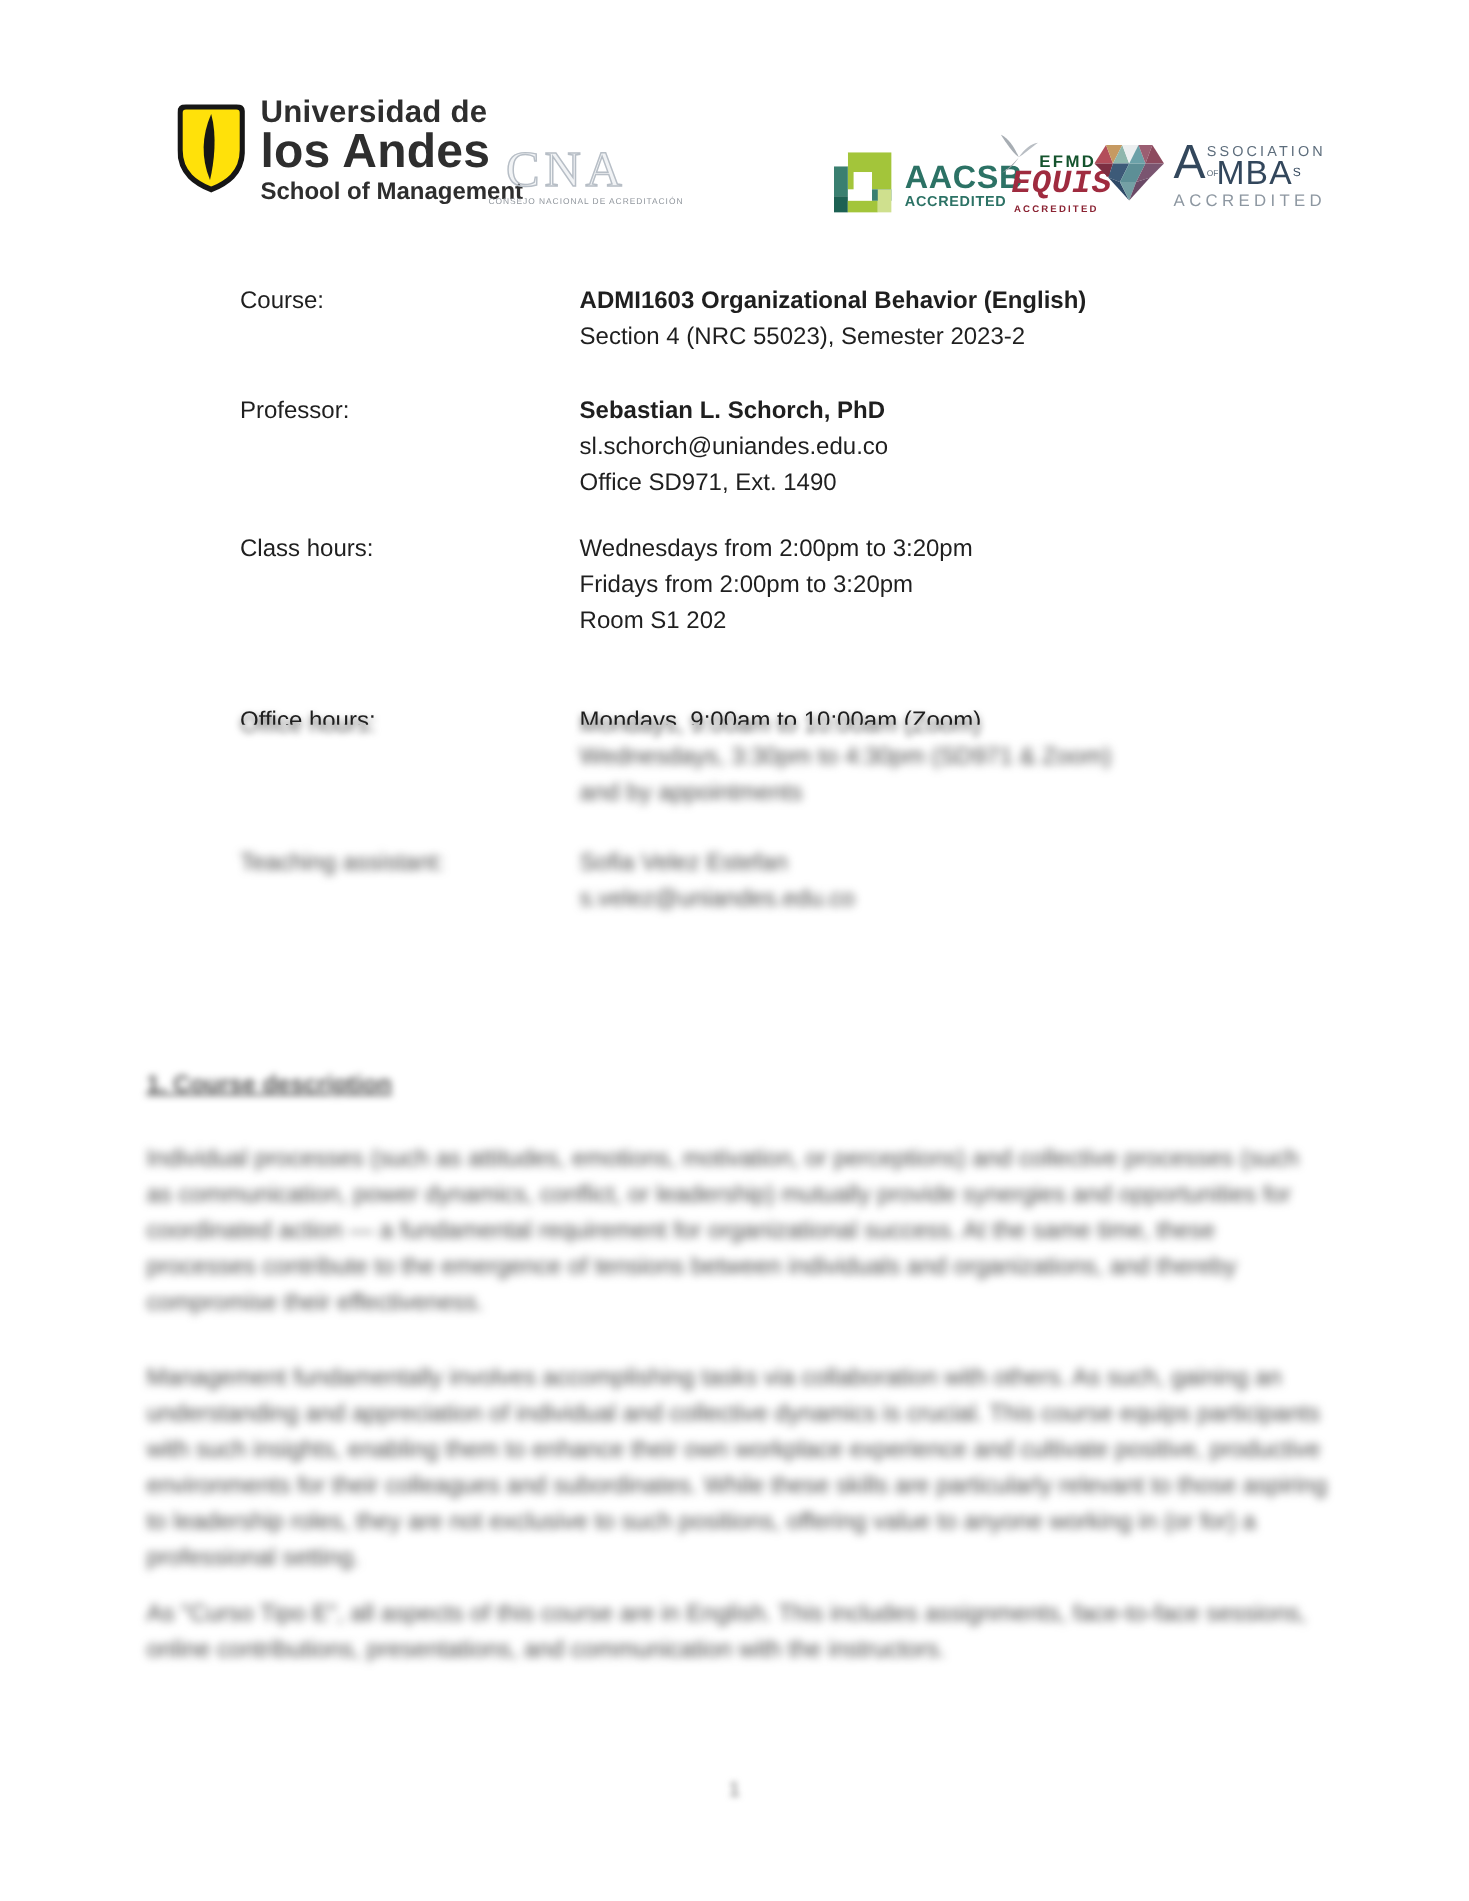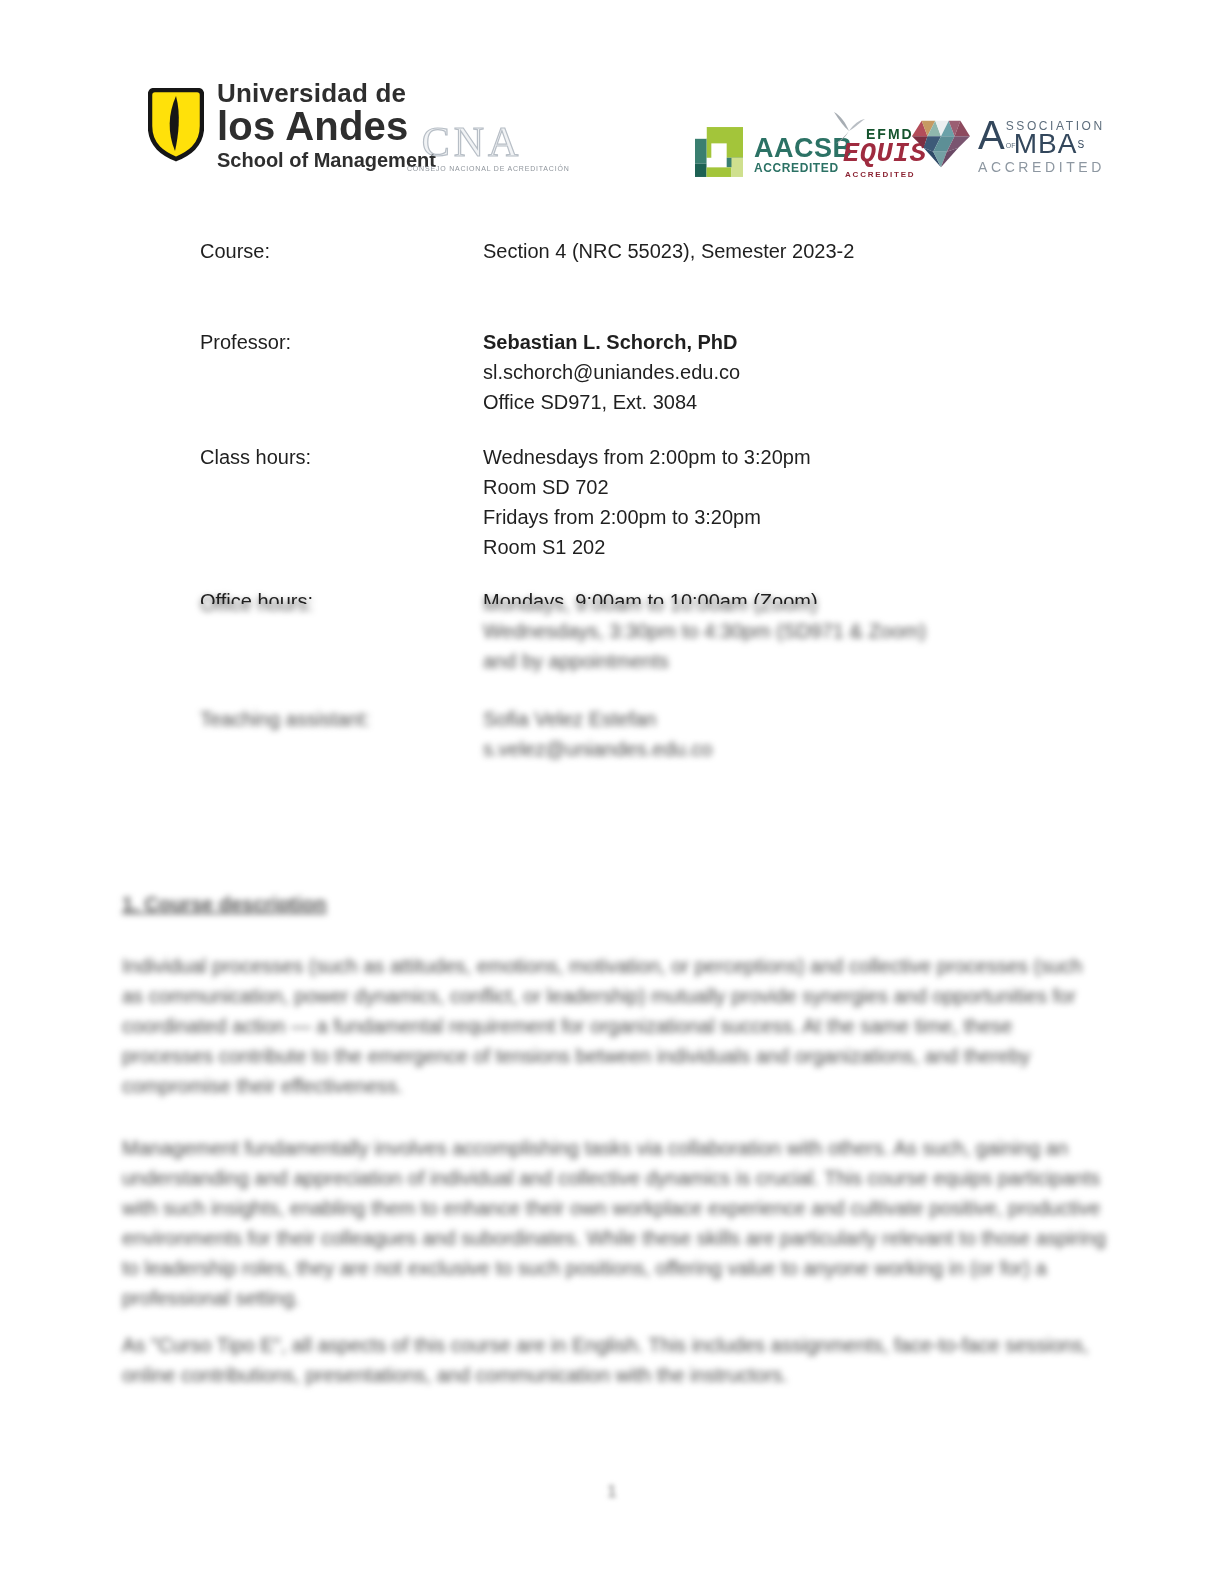--- a/index.html
+++ b/index.html
@@ -153,38 +153,38 @@
           </span>
         </span>
       </div>
       <div class="amba-status">ACCREDITED</div>
     </div>
   </div>
 
   <div class="abs doc-text" style="left:0; top:236px; width:1224px;">
     <span class="lbl">Course:</span>
     <div class="val">
+      <div class="b">ADMI1603 Organizational Behavior (English)</div>
       <div>Section 4 (NRC 55023), Semester 2023-2</div>
     </div>
   </div>
 
   <div class="abs doc-text" style="left:0; top:327px; width:1224px;">
     <span class="lbl">Professor:</span>
     <div class="val">
       <div class="b">Sebastian L. Schorch, PhD</div>
       <div>sl.schorch@uniandes.edu.co</div>
-      <div>Office SD971, Ext. 3084</div>
+      <div>Office SD971, Ext. 1490</div>
     </div>
   </div>
 
   <div class="abs doc-text" style="left:0; top:442px; width:1224px;">
     <span class="lbl">Class hours:</span>
     <div class="val">
       <div>Wednesdays from 2:00pm to 3:20pm</div>
-      <div>Room SD 702</div>
       <div>Fridays from 2:00pm to 3:20pm</div>
       <div>Room S1 202</div>
     </div>
   </div>
 
   <div class="abs doc-text" style="left:0; top:586px; width:1003px;">
     <span class="lbl halfline">
       <span class="blur-copy">Office hours:</span>
       <span class="sharp-copy">Office hours:</span>
     </span>

